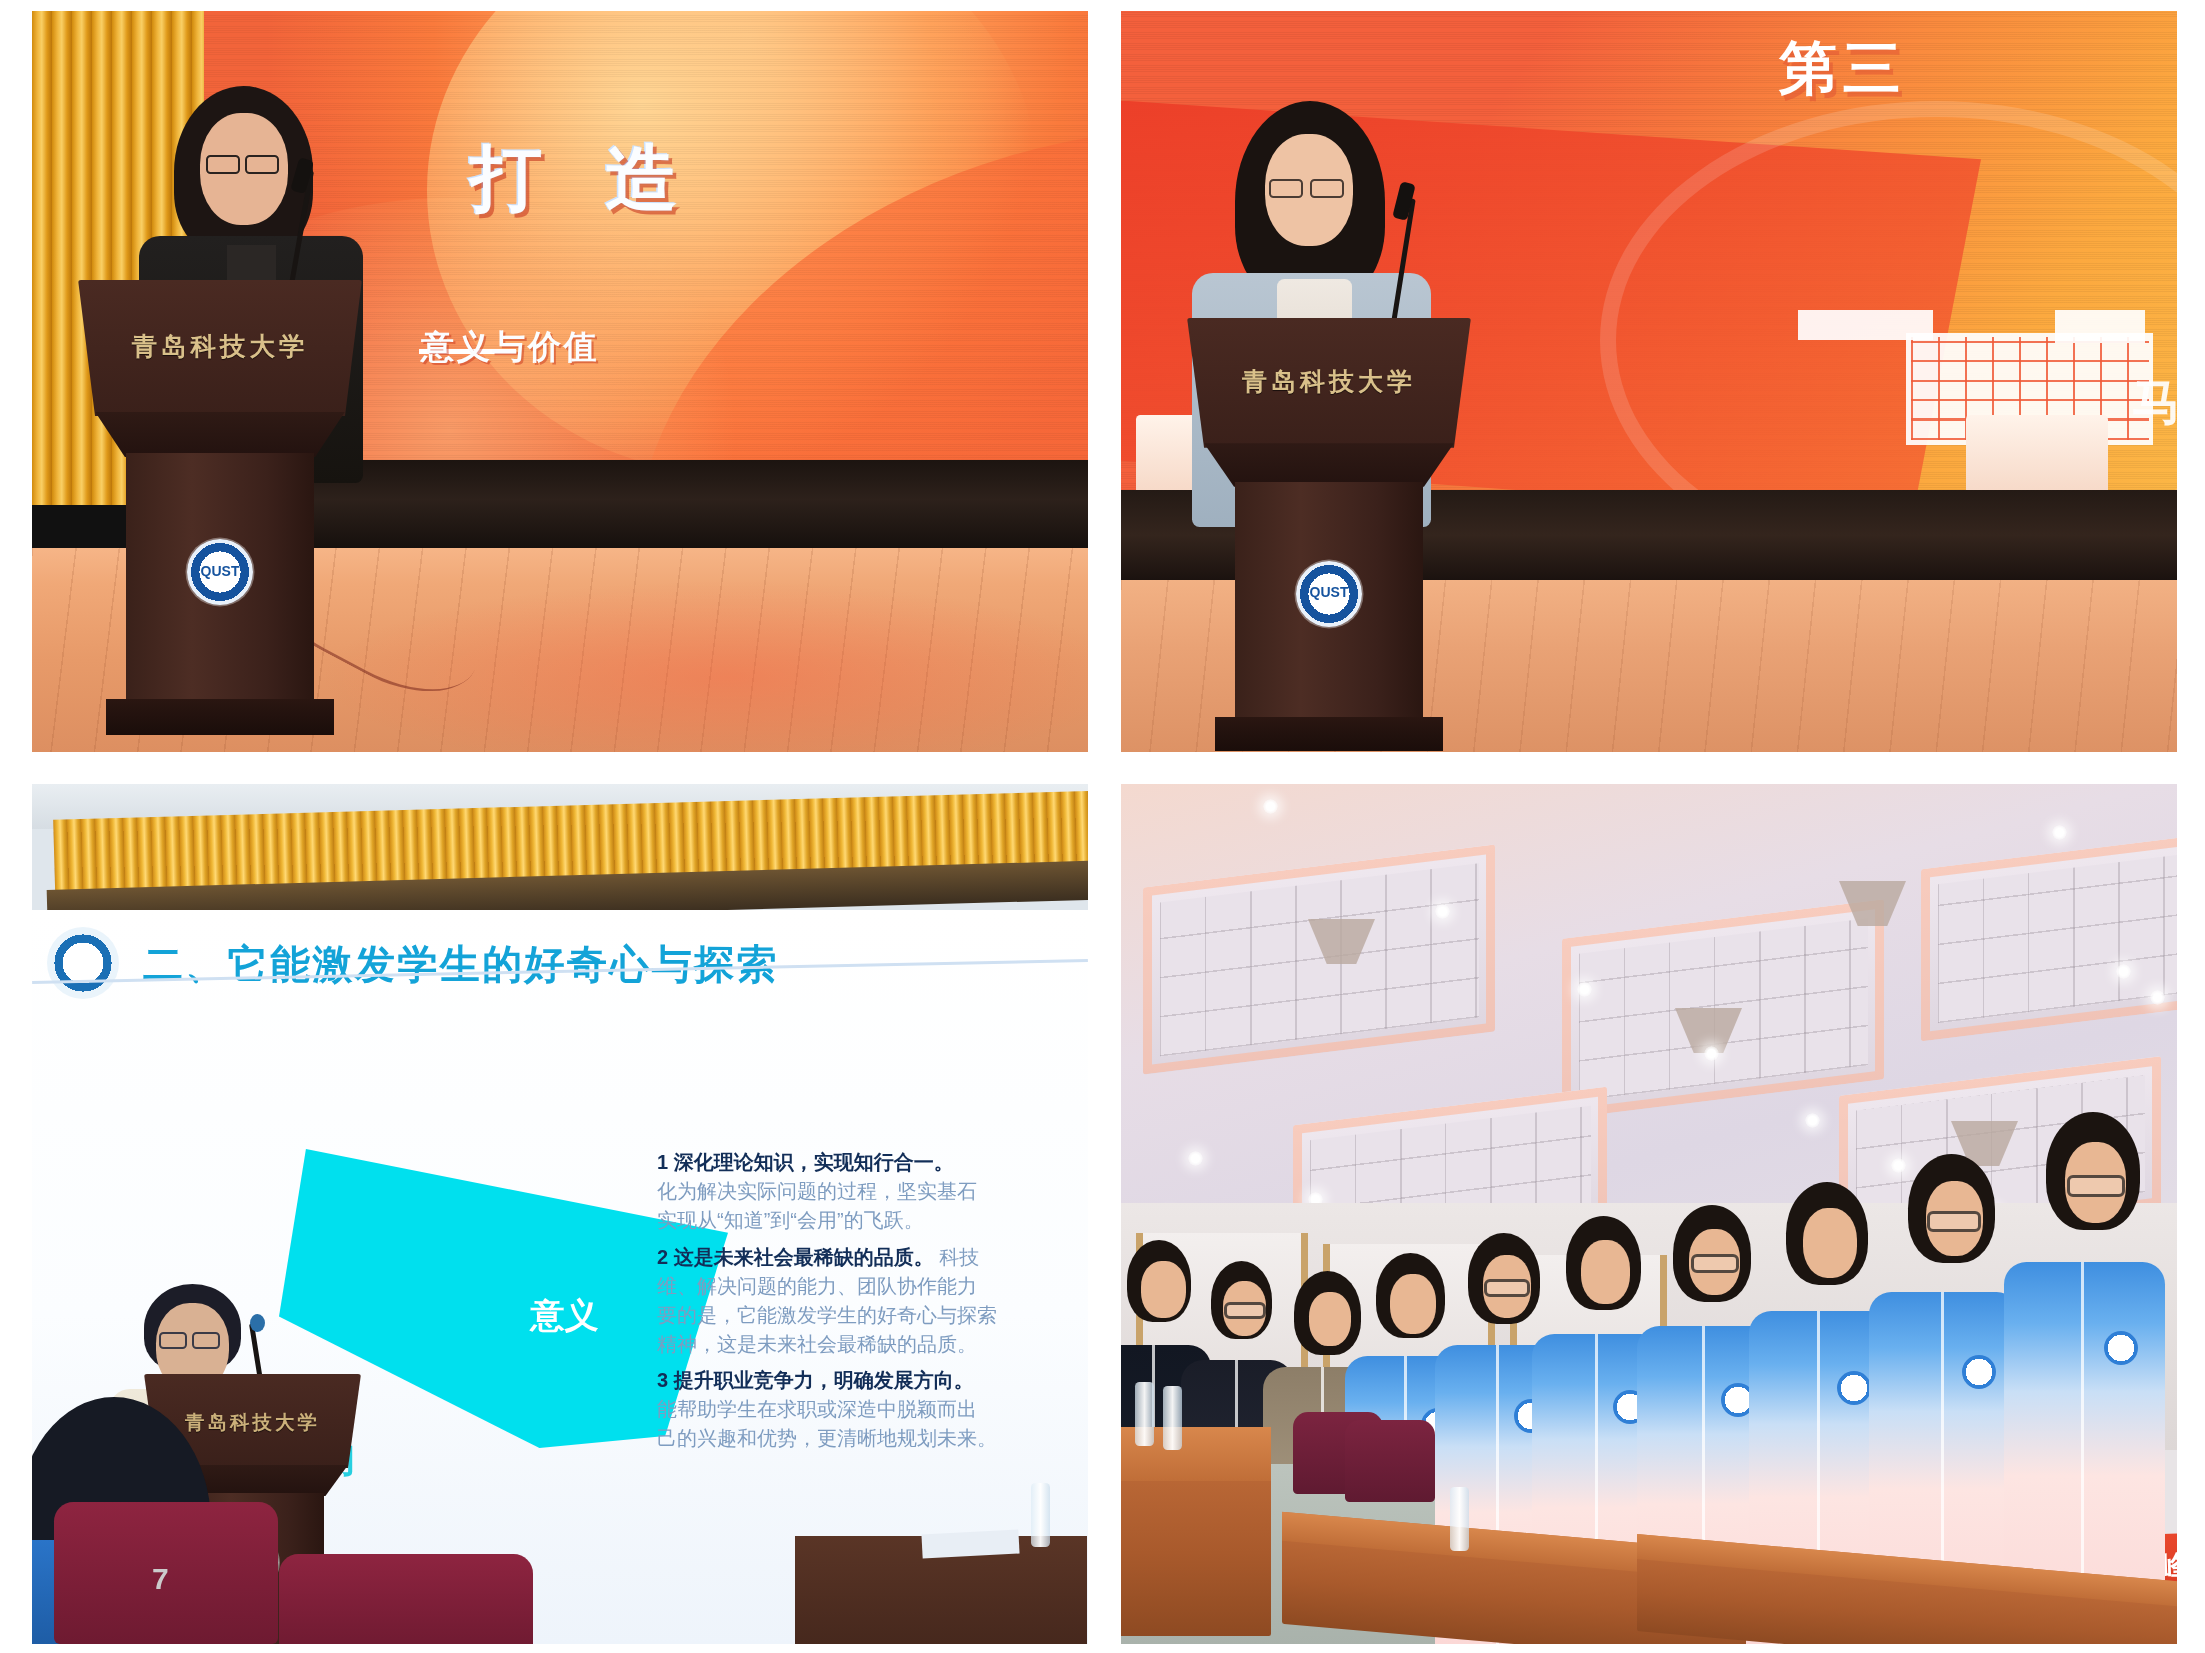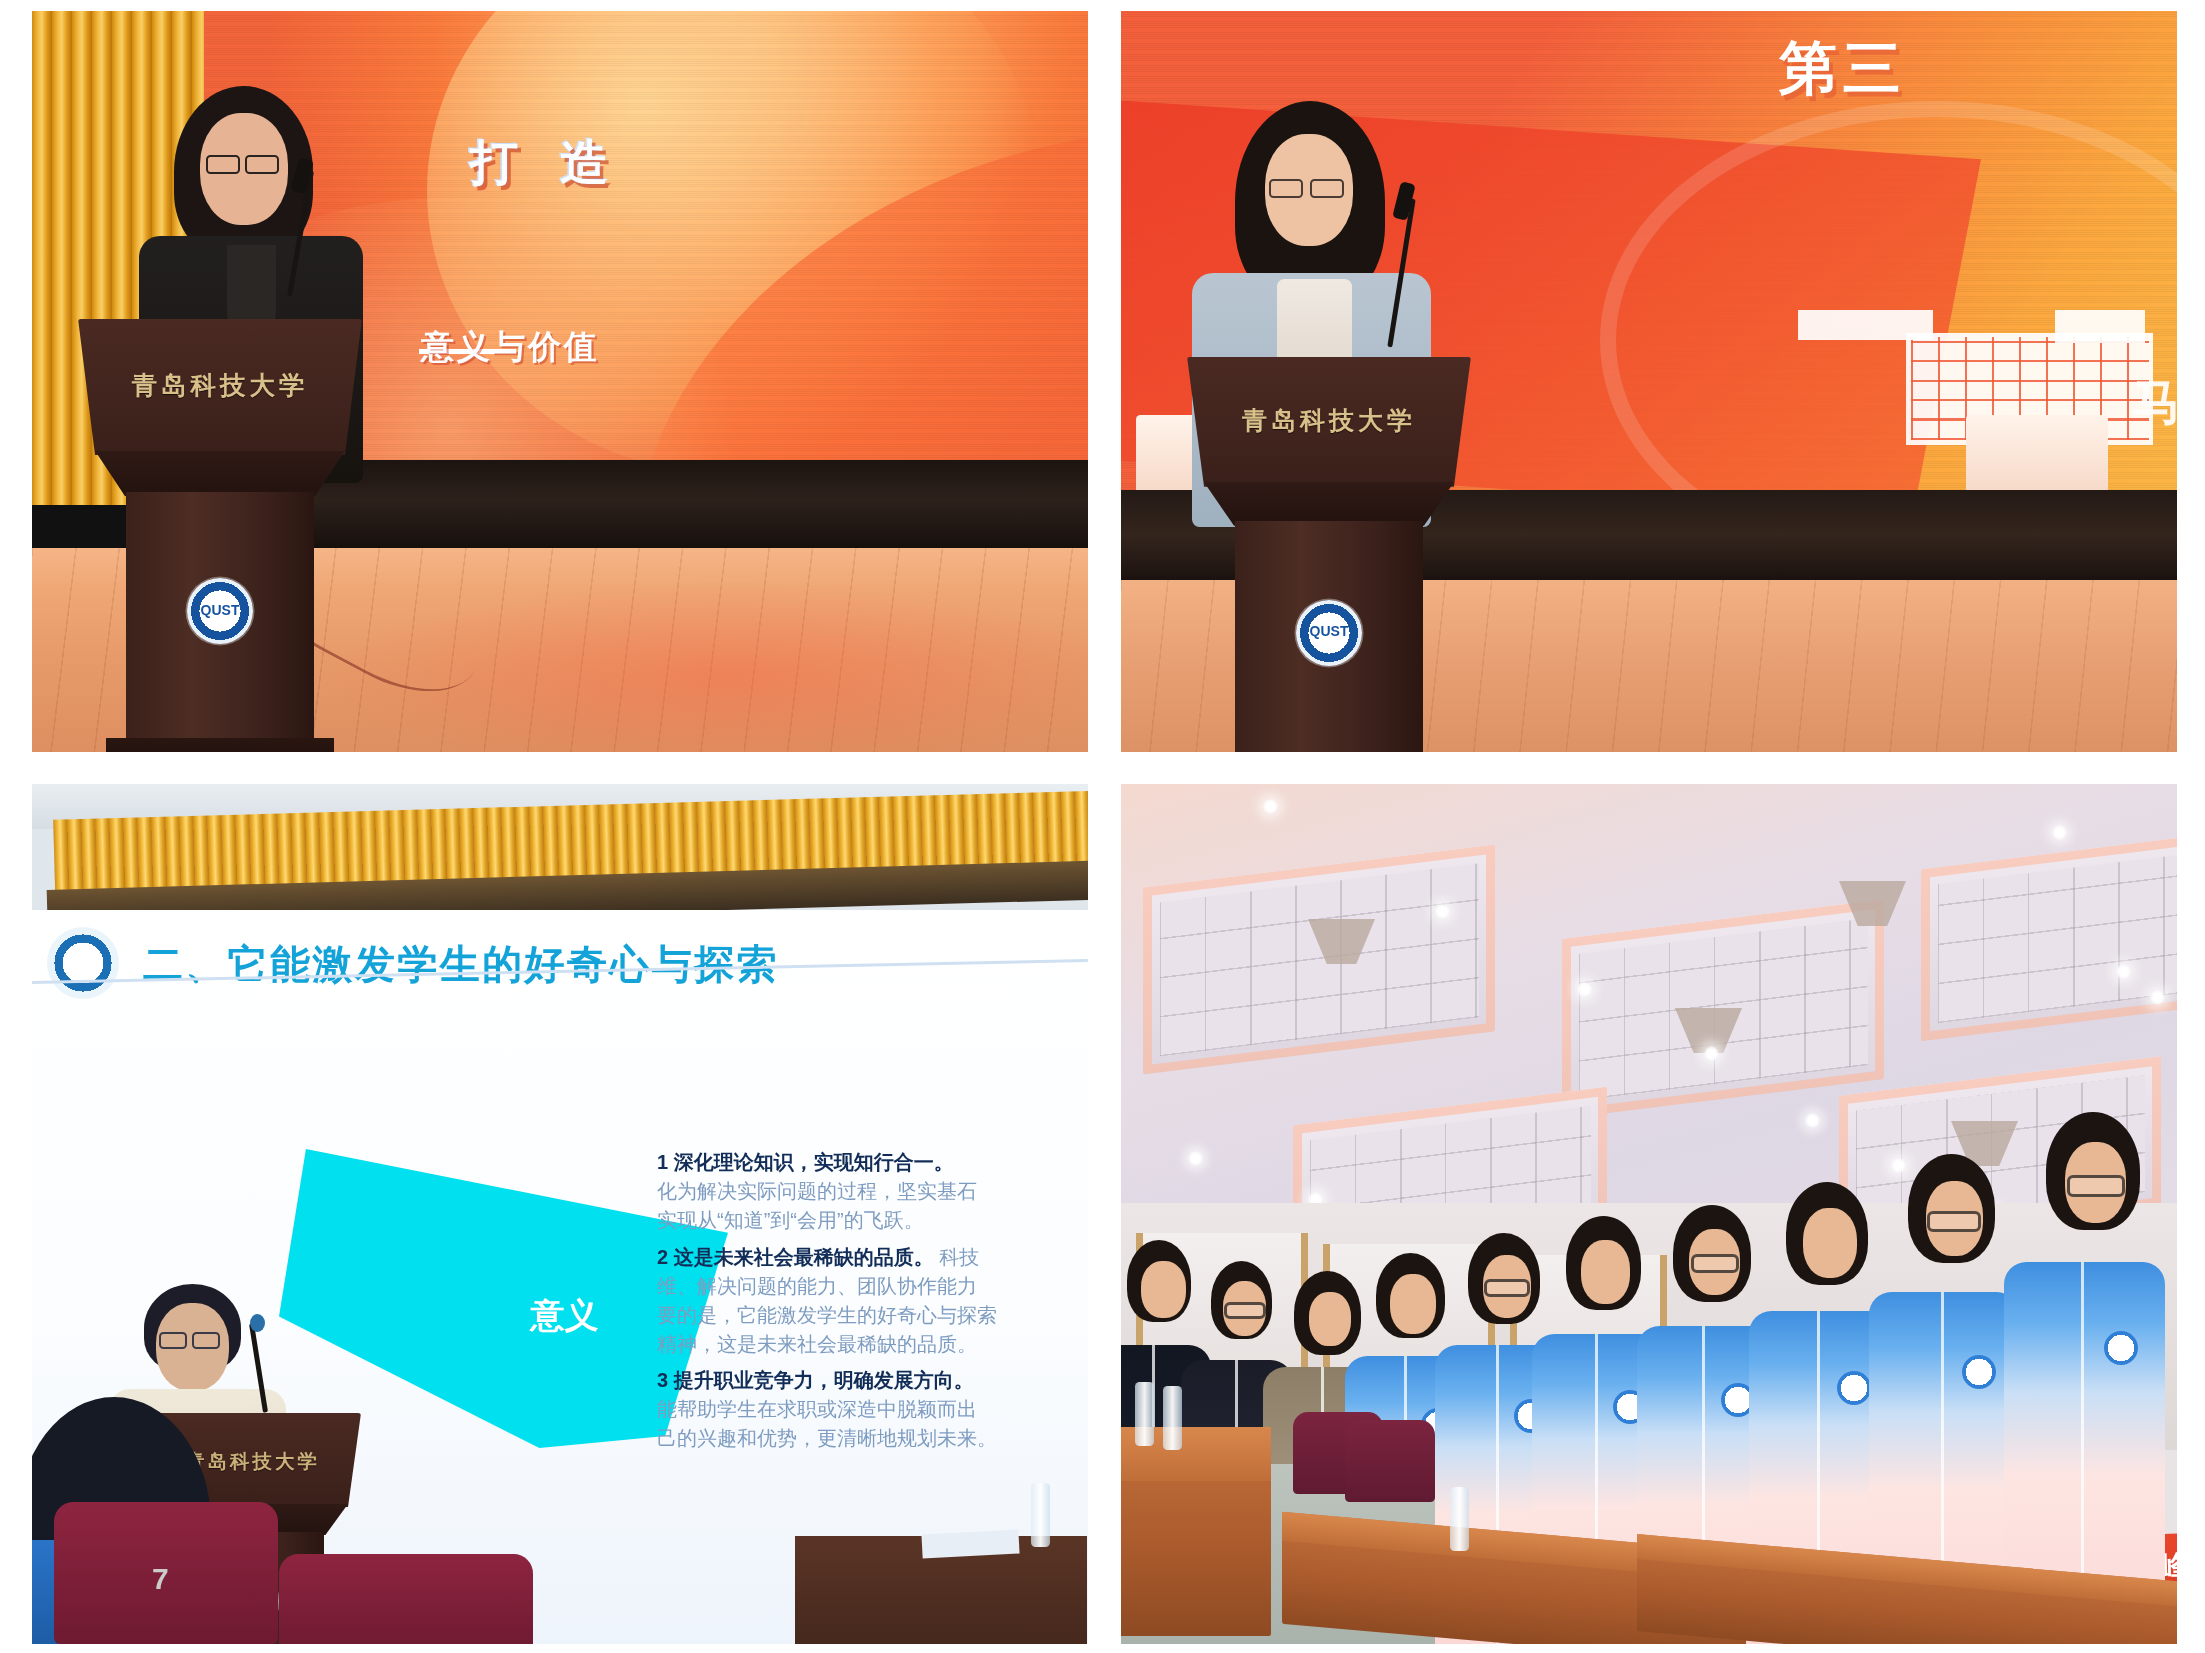--- a/index.html
+++ b/index.html
@@ -50,21 +50,21 @@
     border-radius:50%;
     background:radial-gradient(circle at 50% 50%, rgba(255,200,140,.55), rgba(255,160,100,0) 70%);
   }
 
   .slide-title-cn{
     position:absolute; color:#fbfdff; font-weight:bold; letter-spacing:.10em;
     text-shadow: 3.7px 3.7px 0 rgba(195,45,25,.55), 0 0 1.5px #bcd9ff, -1.5px -1.5px 0 #cfe4ff;
     white-space:nowrap;
   }
   #p1-line1 { left:161px; top:25.4px; font-size:72px; }
-  #p1-line2 { left:438px; top:120px; font-size:48px; letter-spacing:.30em; }
+  #p1-line2 { left:438px; top:120px; font-size:72px; letter-spacing:.30em; }
   #p1-sub   { left:389px; top:314px; font-size:33px; letter-spacing:.08em;
                text-shadow:2.2px 2.2px 0 rgba(195,45,25,.45); }
   #p1-dash  { position:absolute; left:387px; top:338px; width:97px; height:5.2px;
                background:#fff; }
 
   
   .stage-skirt{
     position:absolute; left:171px; top:449px; right:0; height:88px;
     background:linear-gradient(180deg,#1c1410,#2d211b 45%,#16100d);
   }
@@ -81,21 +81,21 @@
     position:absolute; left:284px; top:569px; width:823px; height:194px;
     background:radial-gradient(ellipse at 50% 50%, rgba(255,90,60,.35), rgba(255,90,60,0) 70%);
   }
   .cable{
     position:absolute; left:224px; top:524px; width:239px; height:135px;
     border-bottom:3px solid rgba(120,40,30,.55);
     transform:rotate(28deg); border-radius:40%;
   }
 
   
-  .podium{ position:absolute;margin-top:39px; }
+  .podium{ position:absolute; }
   .podium .top{
     position:absolute; left:0; top:0; width:100%; height:30%;
     background:linear-gradient(180deg,#4a2a22,#3a201a);
     clip-path:polygon(0 0,100% 0,94% 100%,6% 100%);
     border-radius:3px;
   }
   .podium .mid{
     position:absolute; left:6%; top:29%; width:88%; height:10%;
     background:linear-gradient(180deg,#2f1a15,#23120f);
     clip-path:polygon(0 0,100% 0,88% 100%,12% 100%);

